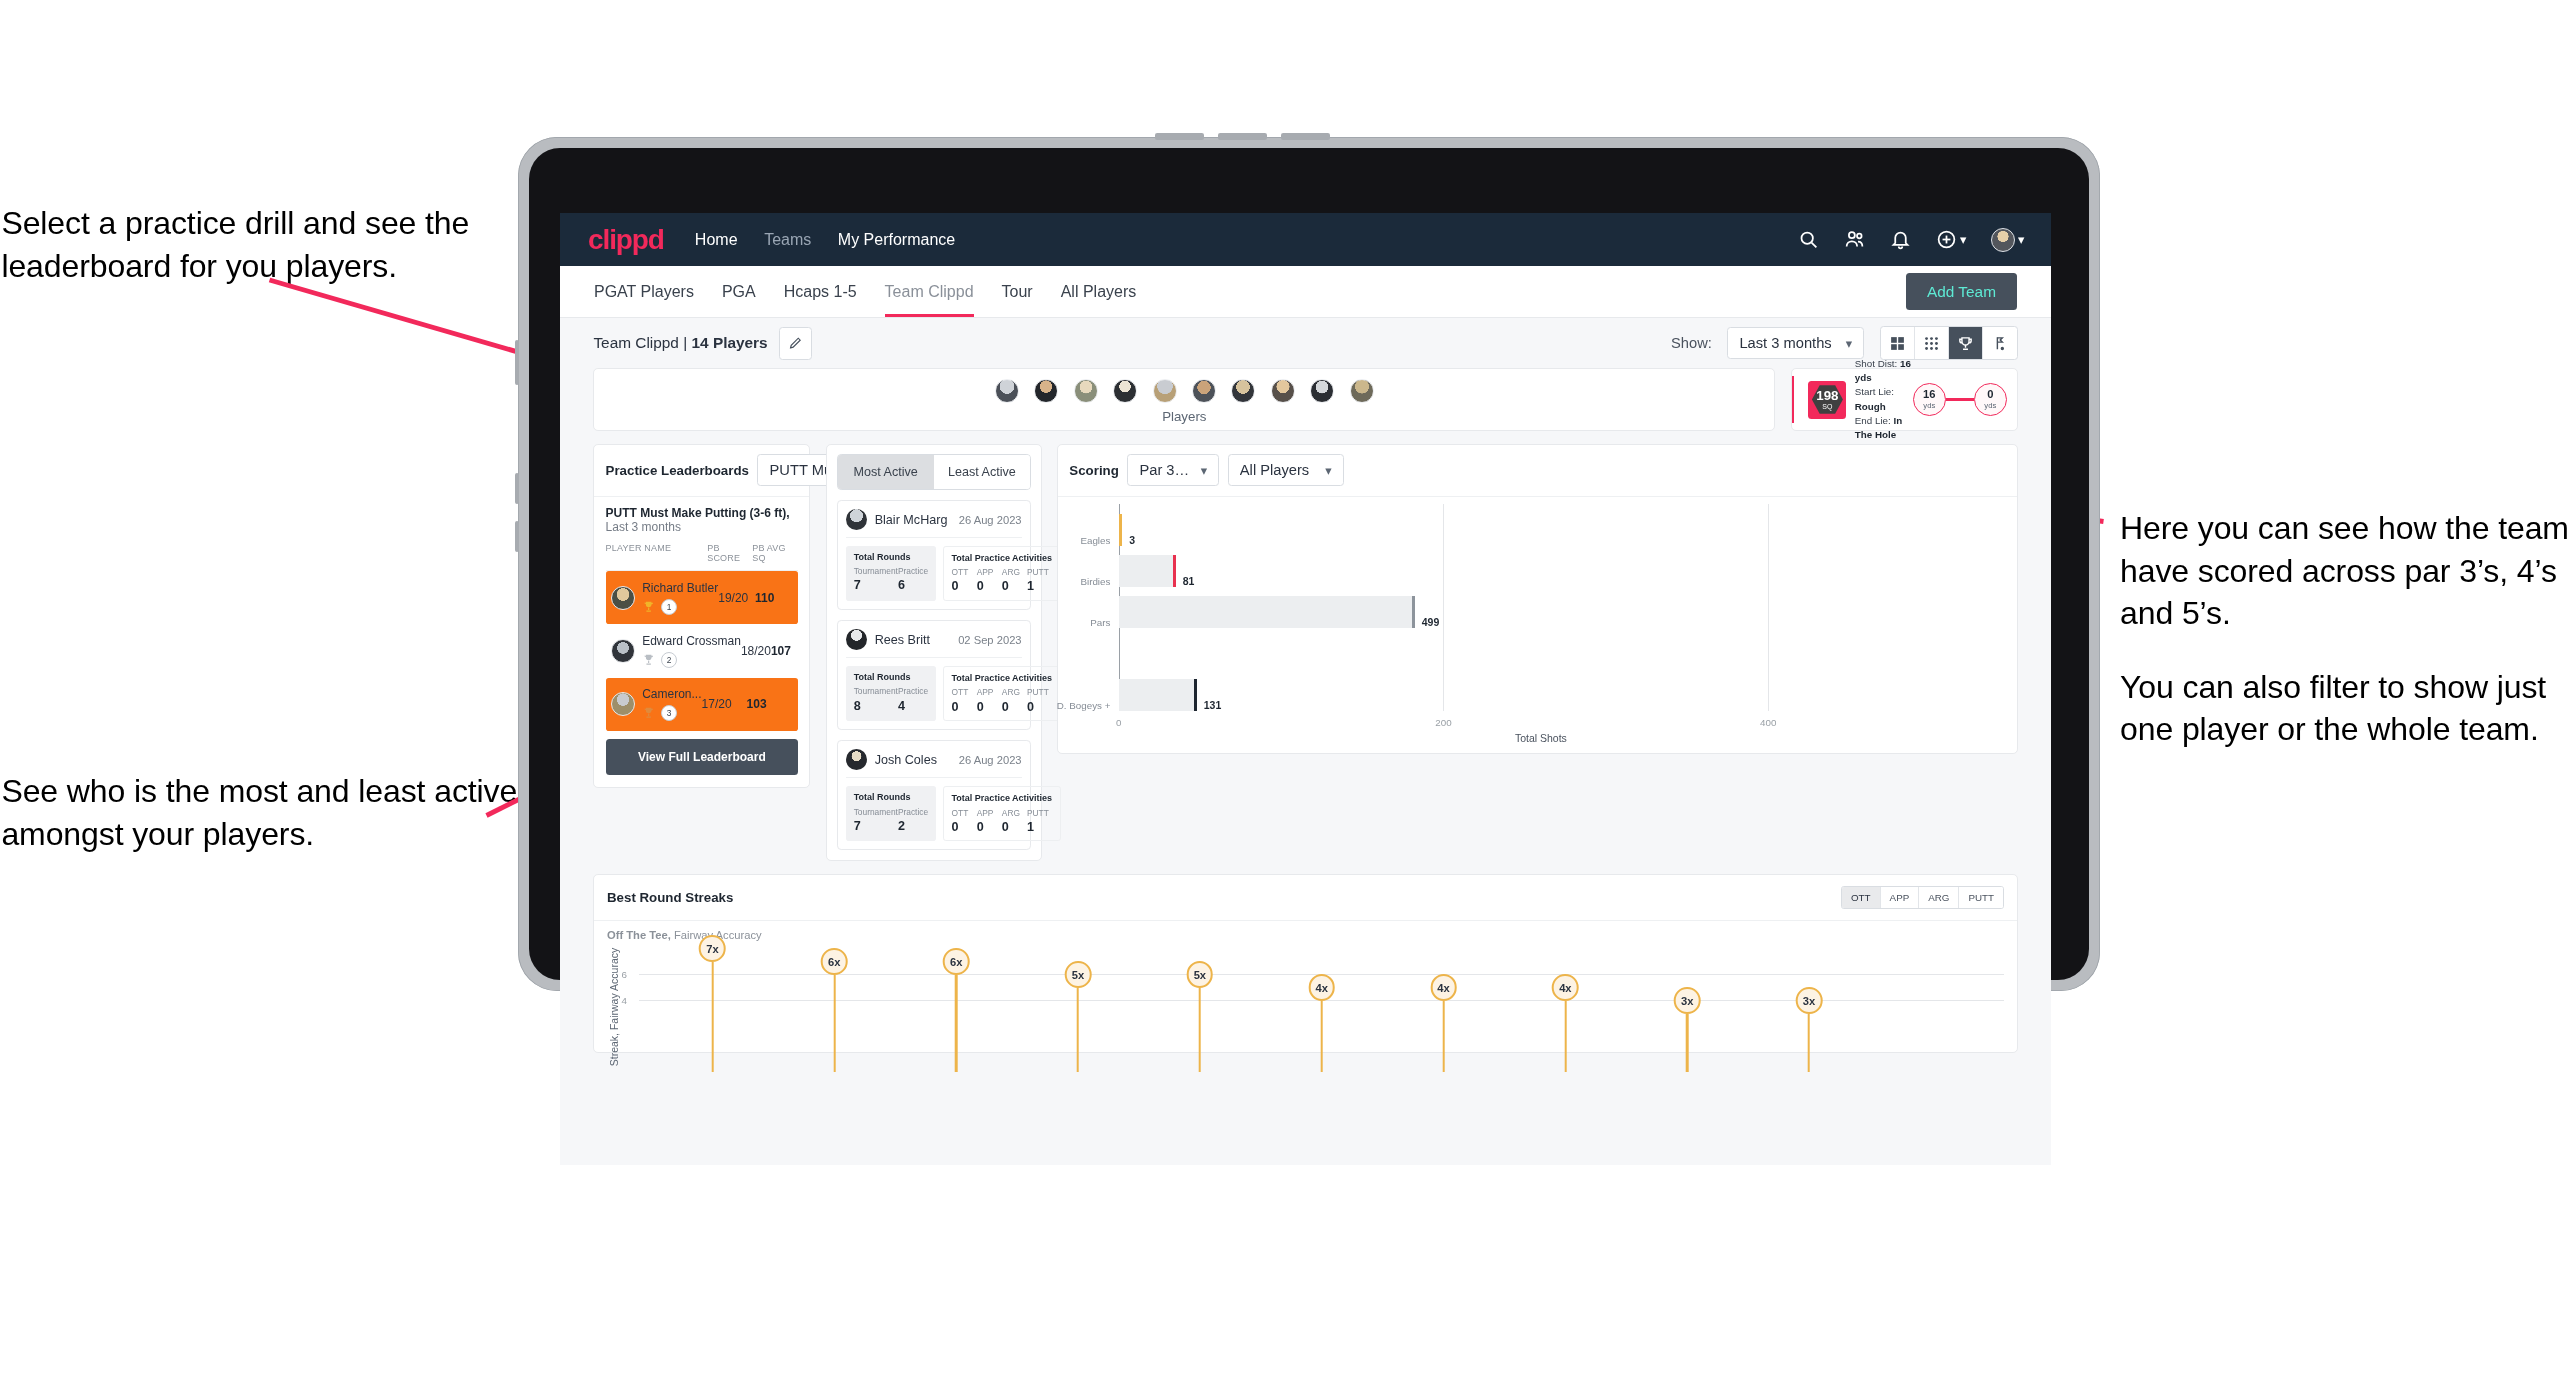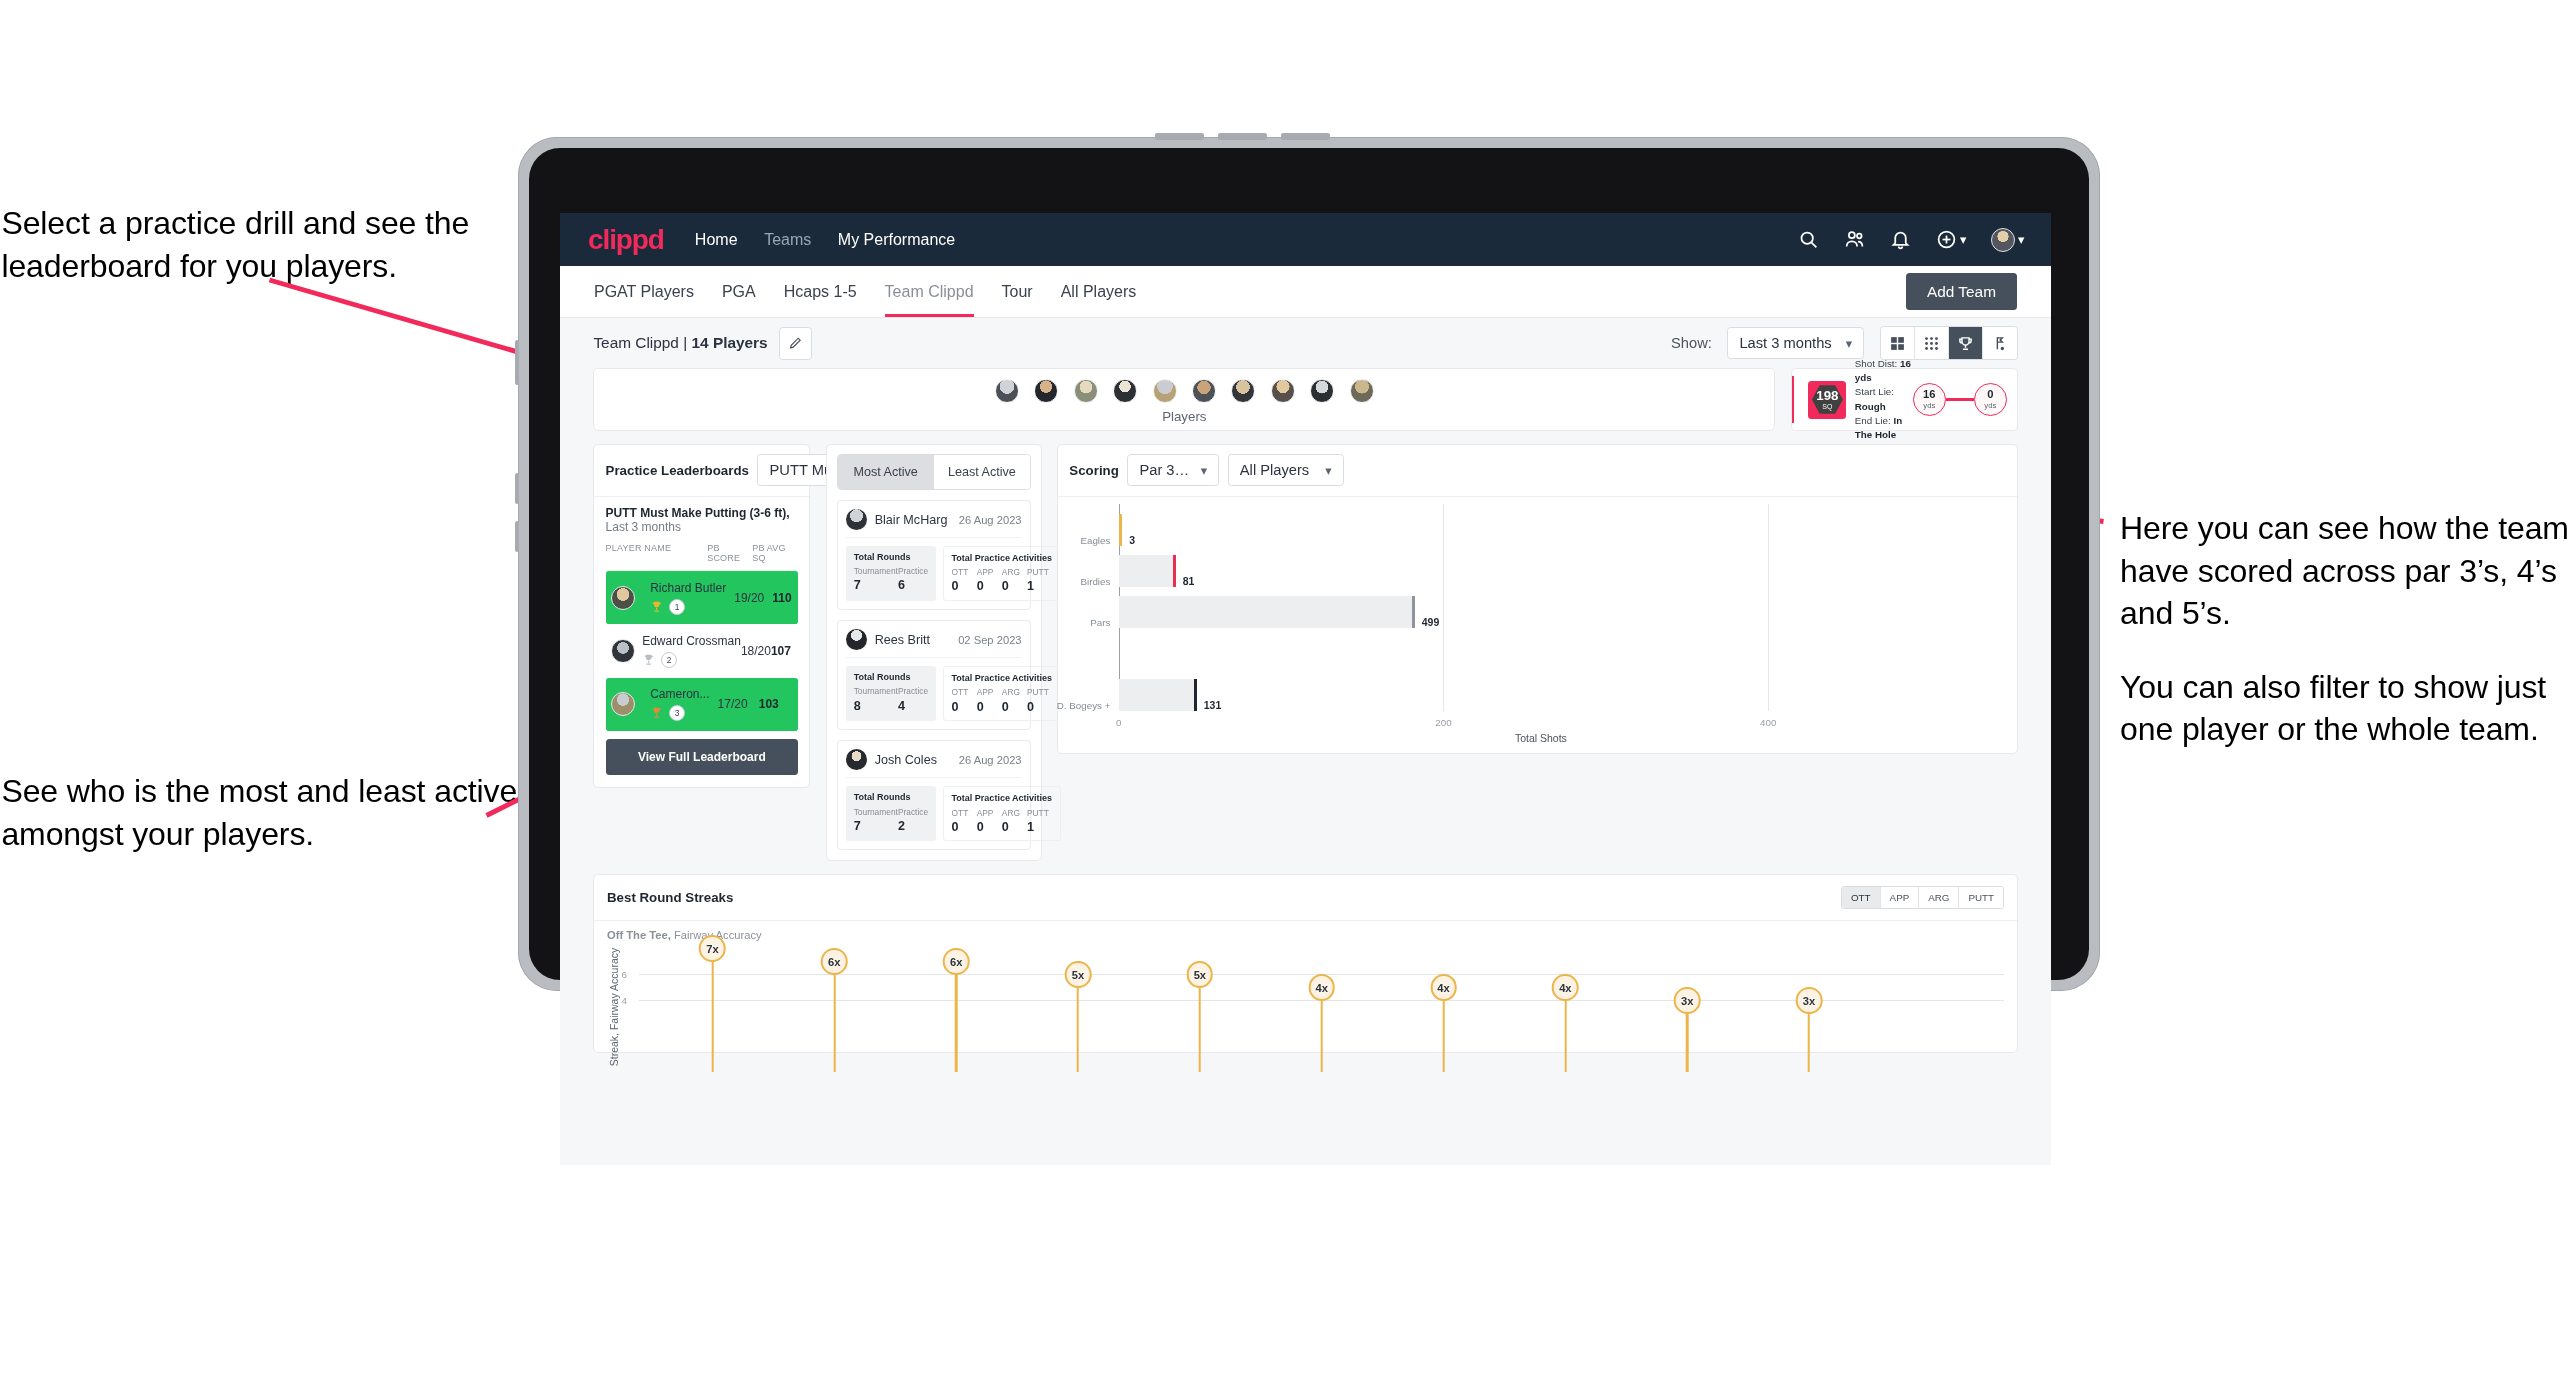--- a/index.html
+++ b/index.html
@@ -47,21 +47,21 @@
   .grp{display:flex;align-items:center;}
 
   
   .tabbar{height:52px;background:#fff;display:flex;align-items:center;
     padding:0 34px;box-sizing:border-box;border-bottom:0.7px solid #e7e9ec;position:relative;}
   .tabbar .tabs{display:flex;align-items:flex-end;gap:28px;height:100%;}
   .tab{font-size:16px;color:#3a424d;display:flex;align-items:center;height:100%;
     position:relative;white-space:nowrap;}
   .tab.active{color:#8a9099;}
   .tab.active:after{content:"";position:absolute;left:0;right:0;bottom:0;height:3.5px;background:#f2295b;}
-  .add-team{margin-left:auto;background:#46505c;color:#ffffff;font-size:15.4px;
+  .add-team{margin-left:auto;background:#46505c;color:#5eead4;font-size:15.4px;
     padding:9.8px 21px;border-radius:3.5px;white-space:nowrap;}
 
   
   .appbody{background:#f6f7f9;height:calc(100% - 105px);box-sizing:border-box;
     padding:0 15.4px;overflow:hidden;position:relative;}
   .subbar{display:flex;align-items:center;height:50px;padding:0 18px;box-sizing:border-box;}
   .team-label{font-size:15.4px;color:#2b3340;font-weight:700;}
   .team-label span{font-weight:400;}
   .pencil{width:31px;height:31px;border:0.7px solid #d9dde2;background:#fff;border-radius:3.5px;
     margin-left:11.2px;display:flex;align-items:center;justify-content:center;}
@@ -119,21 +119,21 @@
   .card-title{font-size:13.3px;font-weight:700;color:#1e2630;white-space:nowrap;}
   .subtitle{font-size:12px;color:#1e2630;font-weight:700;padding:8.4px 11.2px 0;}
   .subtitle span{font-weight:400;color:#757c86;}
   .lb-table{padding:0 11.2px 0;}
   .lb-head{display:flex;font-size:9px;color:#8b9199;letter-spacing:0.2px;
     padding:9.8px 0 7px;border-bottom:0.7px solid #eef0f2;}
   .lb-head .c1{flex:1;}
   .lb-head .c2{width:45px;}
   .lb-head .c3{width:46px;}
   .lb-row{display:flex;align-items:center;padding:9.8px 5.6px;border-radius:2.8px;}
-  .lb-row.alt{background:#22c55e;gap:8px;}
+  .lb-row.alt{background:#f97316;}
   .lb-av{width:24px;height:24px;border-radius:50%;border:1.4px solid #e7e9ec;box-sizing:border-box;flex:none;}
   .lb-meta{flex:1;margin-left:7px;}
   .lb-name{font-size:12px;color:#2b3340;white-space:nowrap;}
   .lb-badges{display:flex;align-items:center;gap:5.6px;margin-top:3.5px;}
   .trophy{width:13.3px;height:13.3px;}
   .rankpill{width:14px;height:14px;border-radius:50%;border:0.7px solid #c7ccd2;background:#fff;
     font-size:8.4px;color:#3a424d;display:flex;align-items:center;justify-content:center;}
   .lb-v1{width:45px;font-size:12px;color:#2b3340;}
   .lb-v2{width:46px;font-size:12px;font-weight:700;color:#1e2630;}
   .lb-btn{margin:8.4px 11.2px 11.2px;background:#46505c;color:#fff;font-size:12px;font-weight:700;

